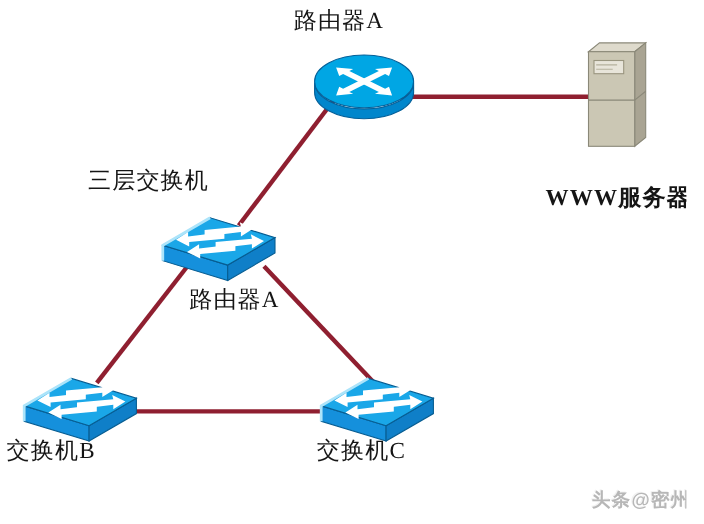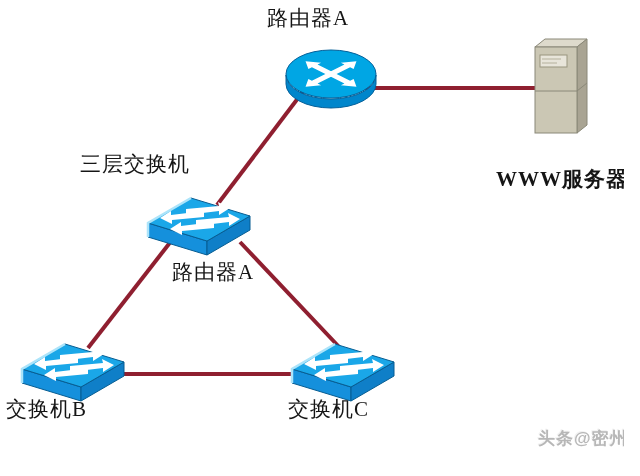--- a/index.html
+++ b/index.html
@@ -15,21 +15,21 @@
   .node-label {
     position:absolute;
     color:#151515;
     font-size:21px;
     letter-spacing:1px;
     white-space:nowrap;
     line-height:1.1;
   }
   .watermark {
     position:absolute;
-    left:538px; top:427px;
+    left:538px; top:443px;
     font-size:17px;
     font-weight:bold;
     color:#b7b7b7;
     text-shadow:1px 1px 0 #ffffff, -1px -1px 0 #f2f2f2;
     letter-spacing:1px;
     white-space:nowrap;
     font-family:"Liberation Sans","DejaVu Sans",sans-serif;
   }
 </style>
 </head>

